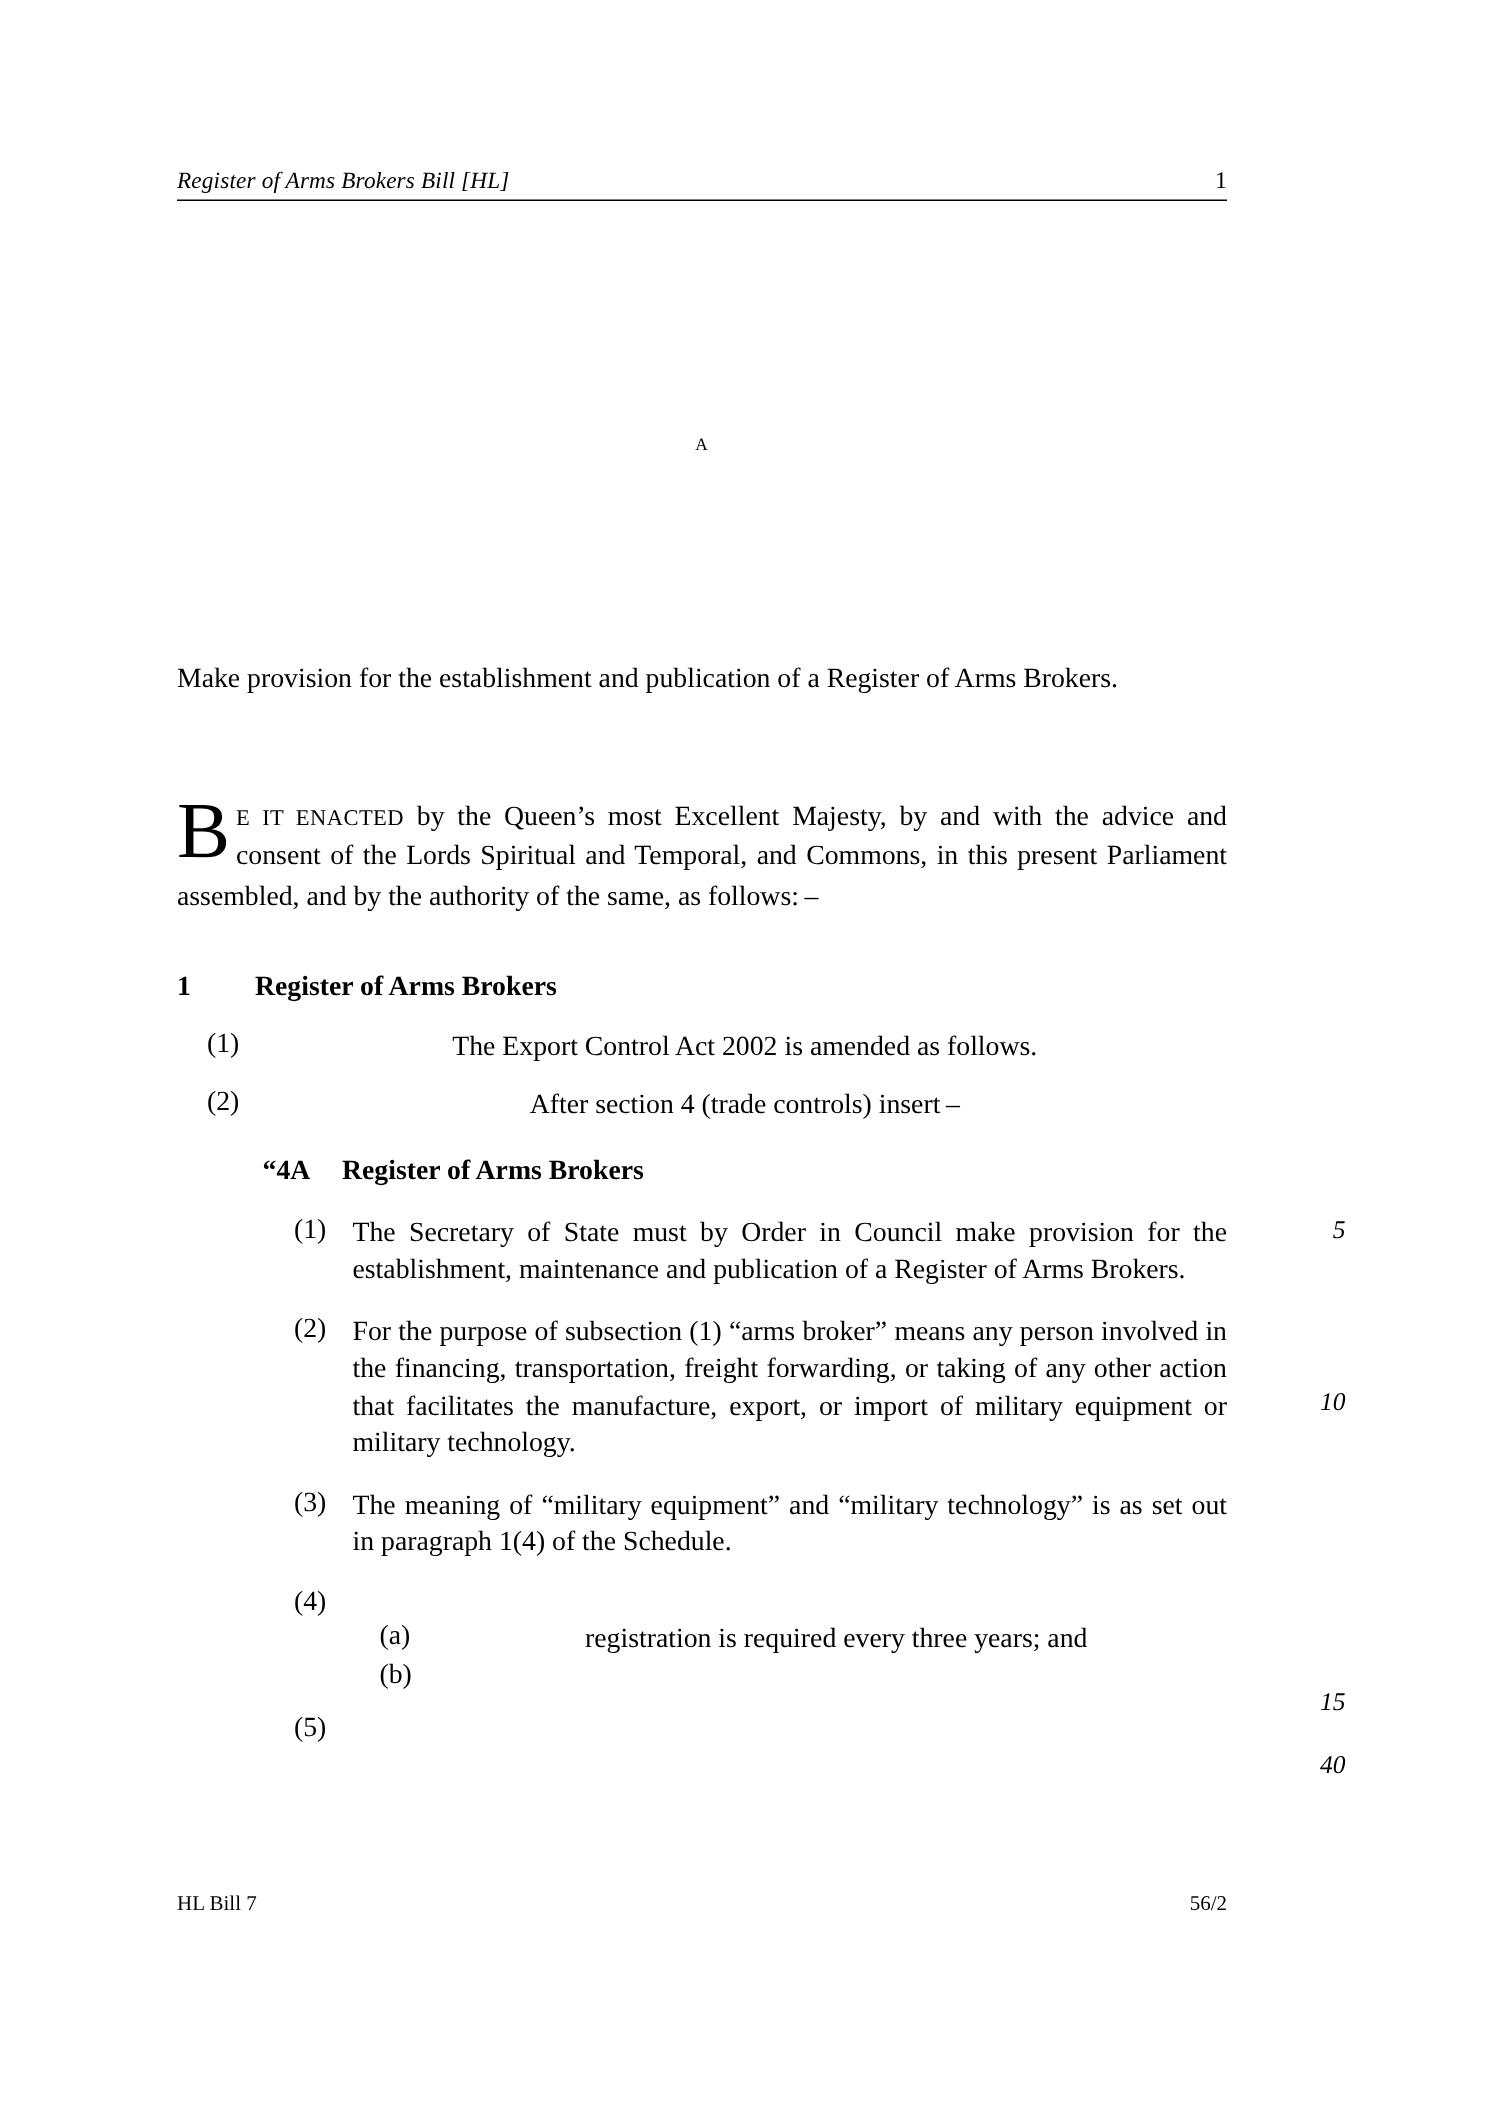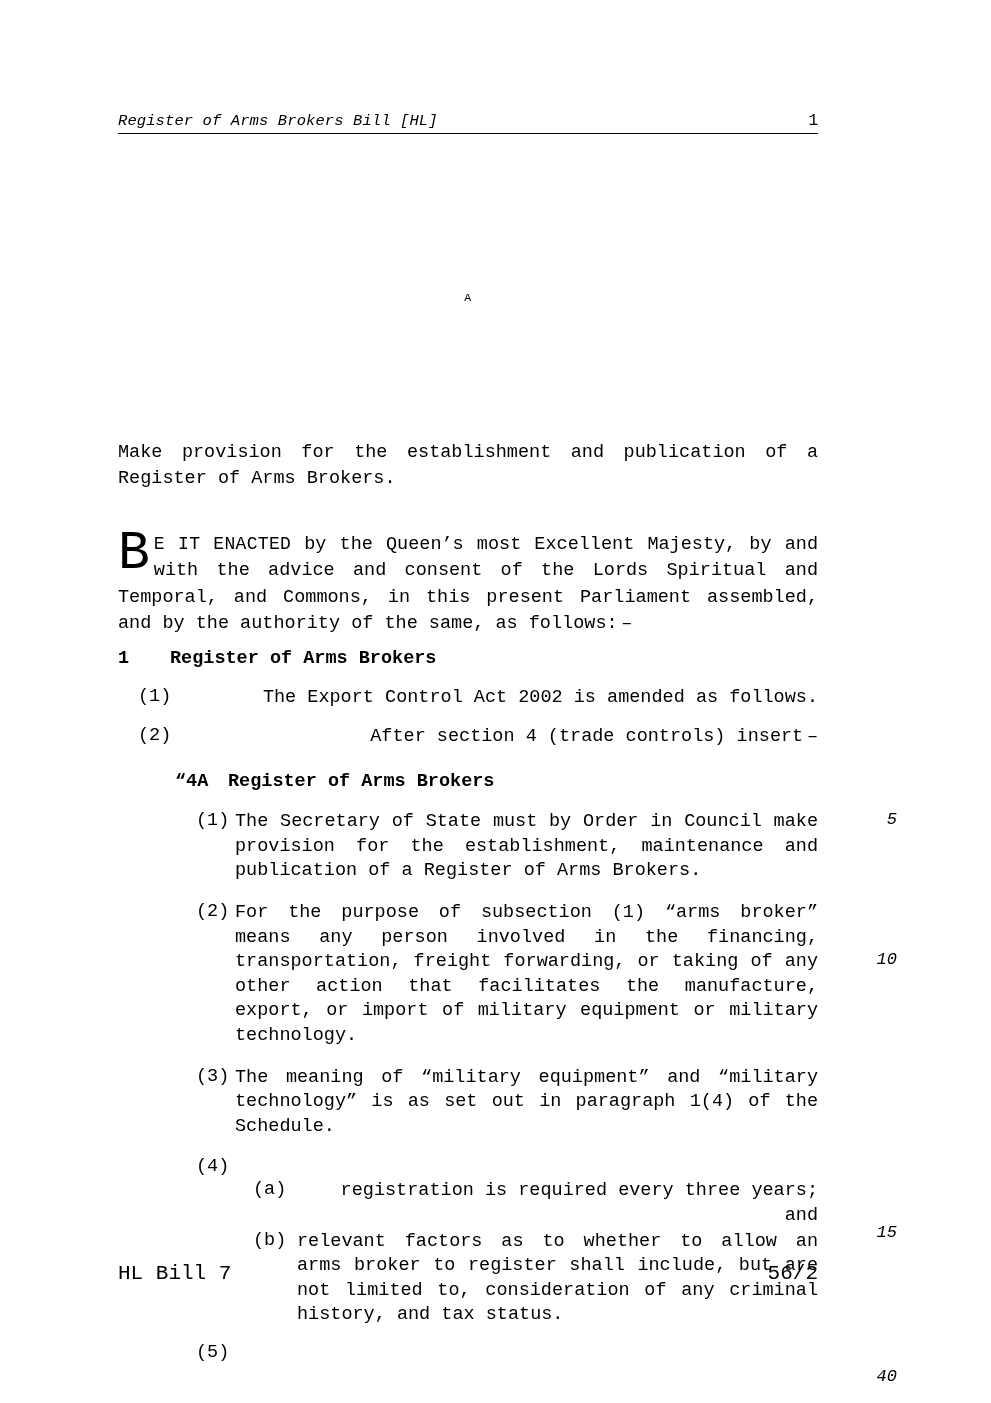--- a/index.html
+++ b/index.html
@@ -11,21 +11,20 @@
     font-family: "Liberation Serif", "DejaVu Serif", serif;
     color: #000000;
   }
   .page {
     position: relative;
     width: 991px;
     height: 1403px;
     background: #ffffff;
     margin: 0 auto;
     overflow: hidden;
-    font-family: Liberation Mono, monospace;
   }
 
   
   .page-header {
     position: absolute;
     left: 118px;
     top: 112px;
     width: 700px;
   }
   .page-header-row {
@@ -97,21 +96,21 @@
   }
   .enacting .dropcap {
     float: left;
     font-size: 53px;
     line-height: 0.84;
     padding: 0 4px 0 0;
     margin: 0;
     font-weight: normal;
   }
   .smallcaps {
-    font-size: 18px;
+    font-size: 15px;
     letter-spacing: 0.3px;
   }
 
   
   .body-text {
     position: absolute;
     left: 118px;
     top: 648px;
     width: 700px;
     font-size: 18.5px;
@@ -139,21 +138,21 @@
   .marker {
     flex: 0 0 auto;
     text-align: left;
   }
   .content {
     flex: 1 1 auto;
     text-align: justify;
     text-justify: inter-word;
     line-height: 1.33;
   }
-  .content.nojust { text-align: right; }
+  .content.nojust { text-align: center; }
 
   
   .lvl1 { padding-left: 20px; }
   .lvl1 .marker { width: 37px; flex: 0 0 37px; }
 
   
   .inserted-head {
     display: flex;
     align-items: baseline;
     font-weight: bold;
@@ -186,21 +185,21 @@
 
   
   .page-footer {
     position: absolute;
     left: 118px;
     top: 1262px;
     width: 700px;
     display: flex;
     justify-content: space-between;
     align-items: baseline;
-    font-size: 21px;
+    font-size: 14px;
   }
 </style>
 </head>
 <body>
 
 <div class="page">
 
   <div class="page-header">
     <div class="page-header-row">
       <span class="header-title">Register of Arms Brokers Bill [HL]</span>
@@ -262,21 +261,20 @@
       <div class="row lvl2" style="margin-bottom:2px;">
         <span class="marker">(4)</span>
       </div>
       <div class="row lvl3">
         <span class="marker">(a)</span>
         <span class="content nojust">registration is required every three years; and</span>
         <span class="linenum" style="top:0;margin-top:44px;">15</span>
       </div>
       <div class="row lvl3">
         <span class="marker">(b)</span>
-        <span class="content">relevant factors as to whether to allow an arms broker to register shall include, but are not limited to, consideration of any criminal history, and tax status.</span>
       </div>
     </div>
 
     <div class="row lvl2" style="margin-top:14px;">
       <span class="marker">(5)</span>
       <span class="linenum" style="top:25px;">40</span>
     </div>
 
   </div>
 

